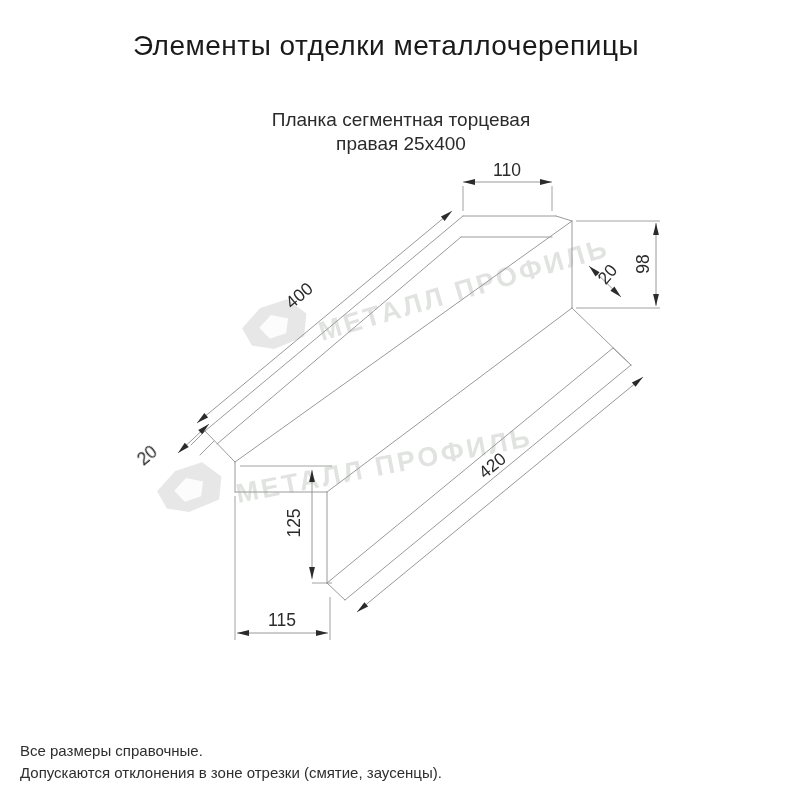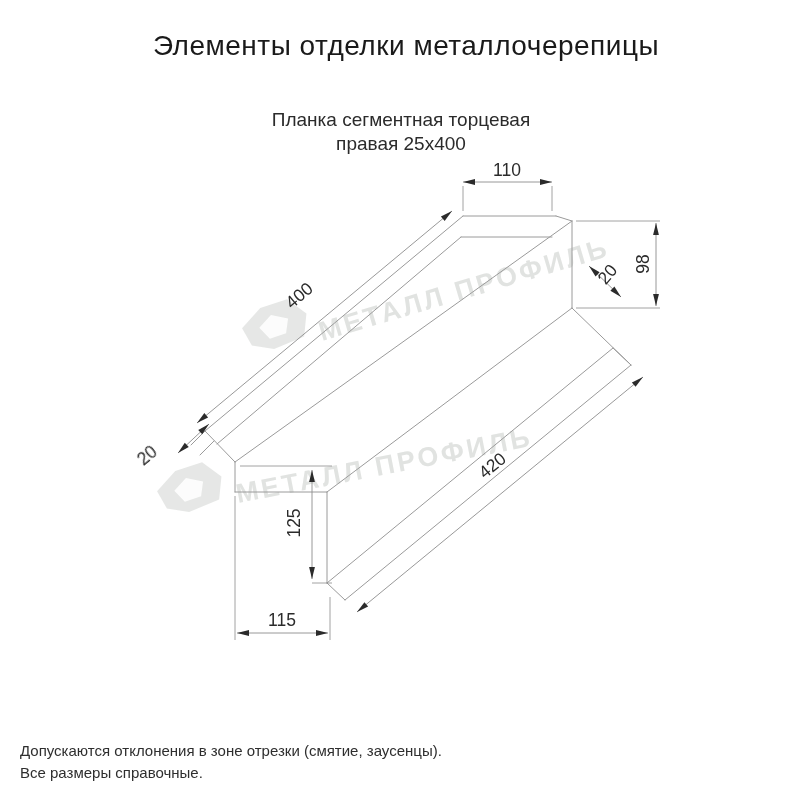--- a/index.html
+++ b/index.html
@@ -1,20 +1,20 @@
 <!DOCTYPE html>
 <html><head>
 <meta charset="utf-8">
 <style>
   html,body{margin:0;padding:0;background:#ffffff;}
   body{width:800px;height:800px;position:relative;overflow:hidden;
        font-family:"Liberation Sans", sans-serif;}
   .abs{position:absolute;}
   #title{left:0;top:30px;width:772px;text-align:center;font-size:28px;
-         letter-spacing:0.5px;color:#1a1a1a;margin-left:20px;}
+         letter-spacing:0.5px;color:#1a1a1a;}
   #subtitle{left:0;top:108px;width:802px;text-align:center;font-size:19px;
             color:#2b2b2b;line-height:24px;}
   #footer{left:20px;top:740px;width:760px;font-size:15px;color:#2e2e2e;
           line-height:22px;}
   #drawing-svg{position:absolute;left:0;top:0;}
 </style>
 </head>
 <body>
 
 <svg id="drawing-svg" width="800" height="800" viewBox="0 0 800 800" aria-hidden="true">
@@ -91,15 +91,15 @@
   </svg>
 
 <div class="abs" id="title">Элементы отделки металлочерепицы</div>
 
 <div class="abs" id="subtitle">
   <div>Планка сегментная торцевая</div>
   <div>правая 25х400</div>
 </div>
 
 <div class="abs" id="footer">
+  <div>Все размеры справочные.</div>
   <div>Допускаются отклонения в зоне отрезки (смятие, заусенцы).</div>
-  <div>Все размеры справочные.</div>
 </div>
 
 </body></html>

